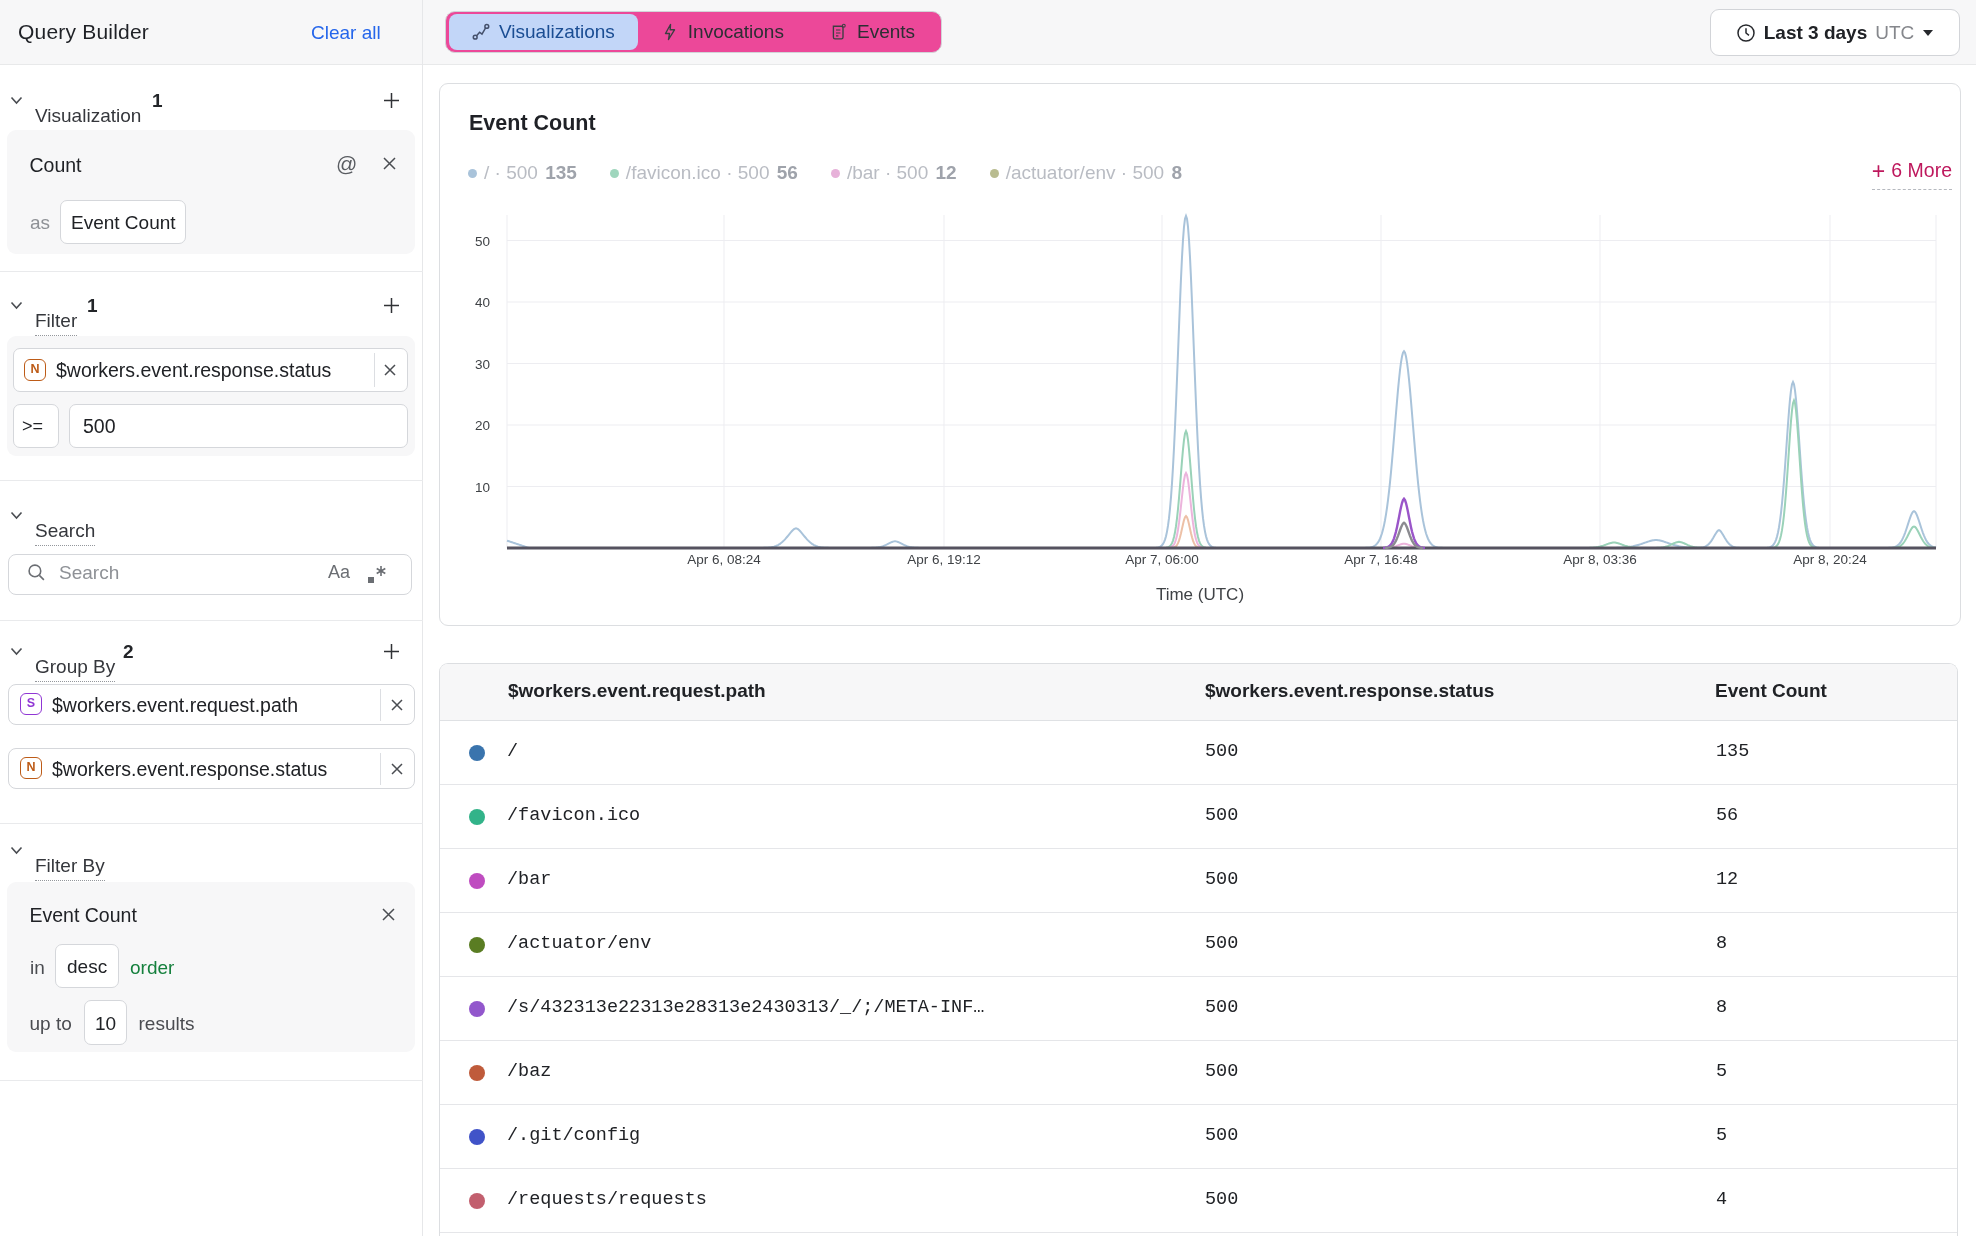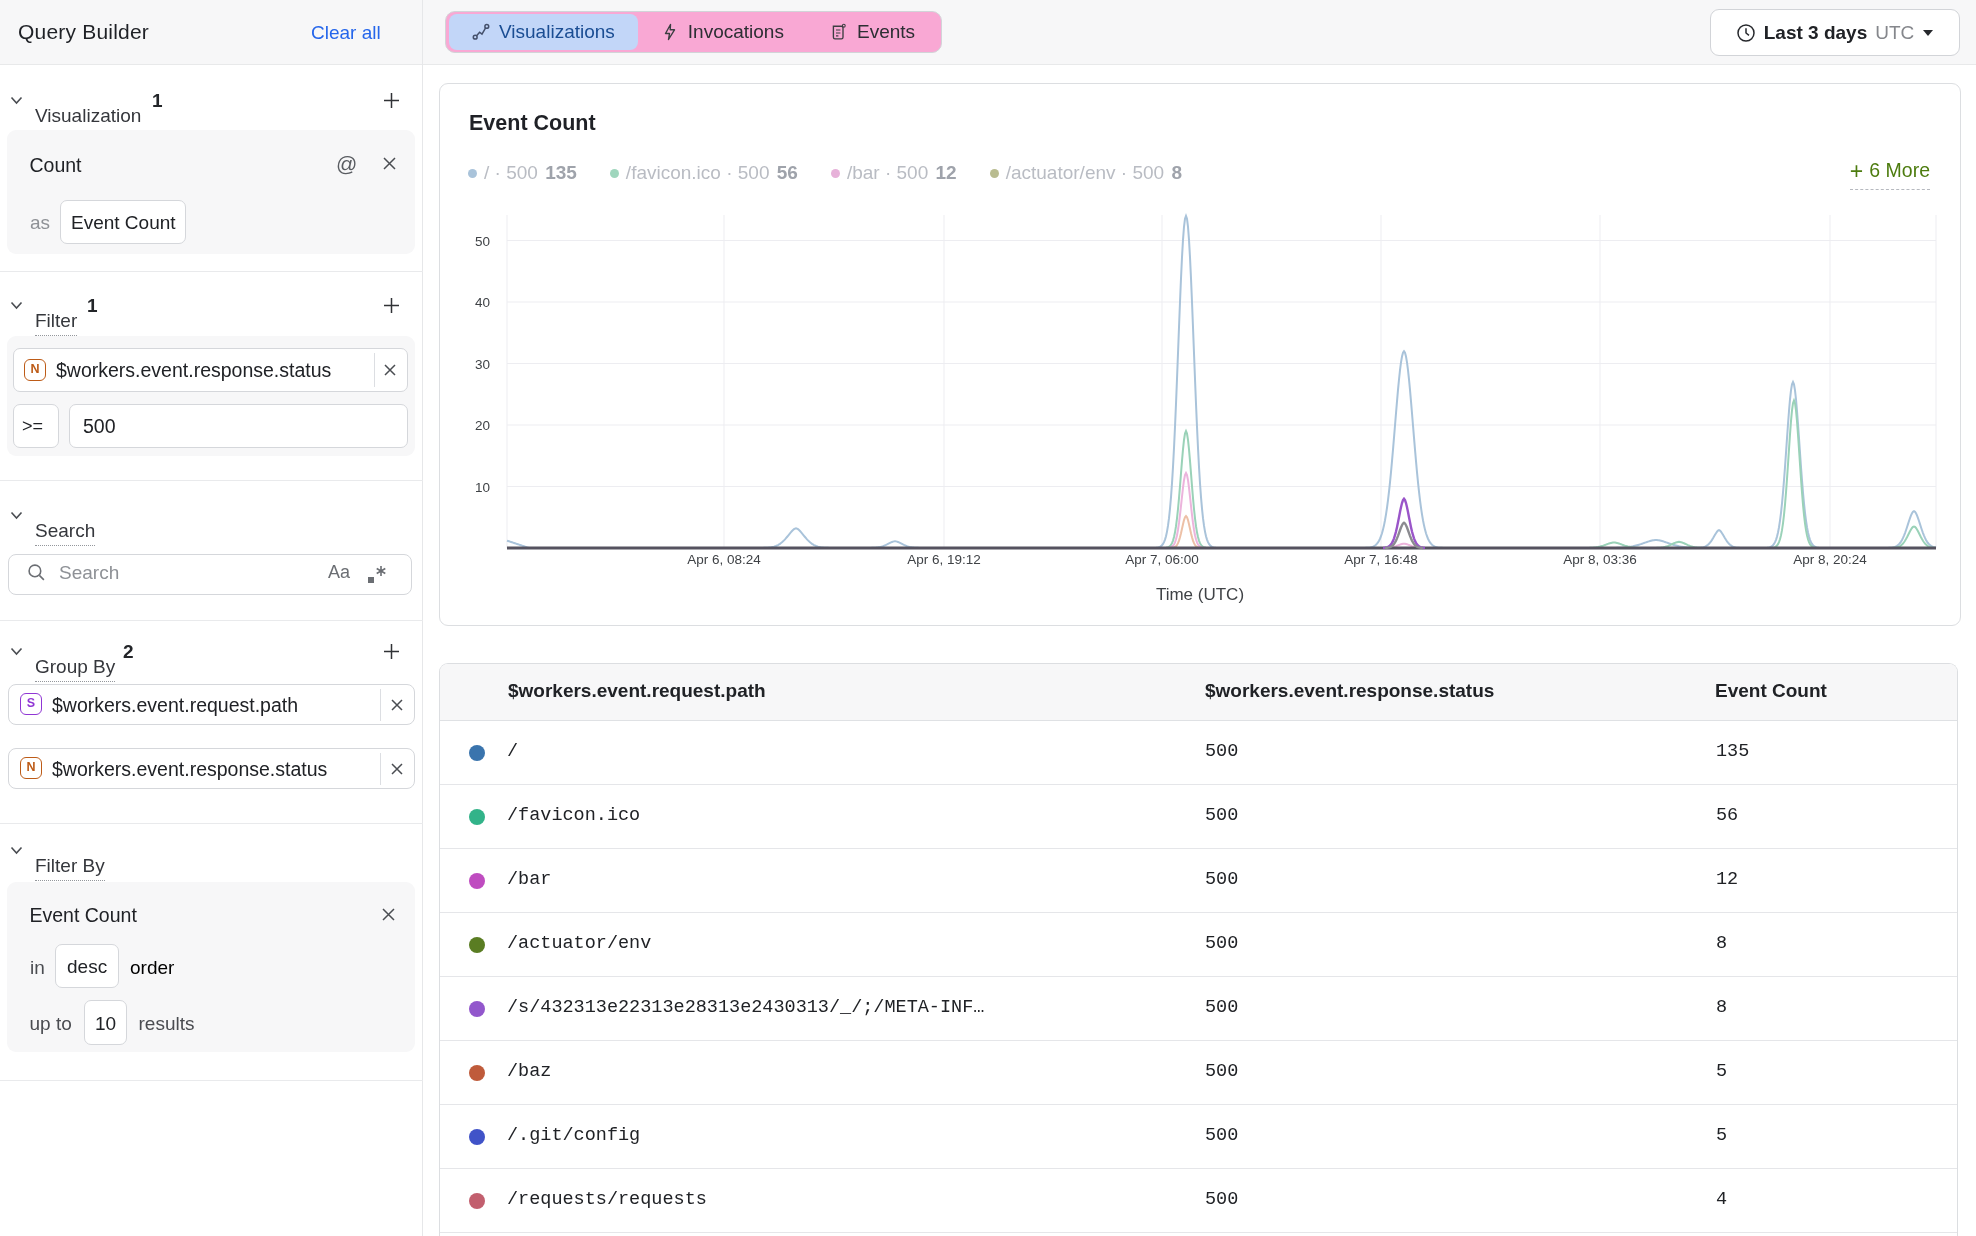--- a/index.html
+++ b/index.html
@@ -24,42 +24,42 @@
 .divider { position:absolute; left:0; width:423px; border-top:1px solid #e9eaec; }
 .winput { position:absolute; background:#fff; border:1px solid #d5d7db; border-radius:7px; }
 .badge { position:absolute; width:22px; height:22px; border-radius:6px; border:1.5px solid #bd5b17;
   color:#bd5b17; font-size:12.5px; font-weight:700; text-align:center; line-height:19px; background:#fff;}
 .badge.s { border-color:#9036d4; color:#9036d4; }
 .ftext { position:absolute; font-size:19.5px; line-height:23px; color:#202226; }
 .gray { color:#8e9196; }
 .vdiv { position:absolute; width:1px; background:#dcdee2; }
 
 
-#tabs { left:445px; top:11px; height:42px; background:#f9a8d4; border:1px solid #d2d4d8; border-radius:10px;
+#tabs { left:445px; top:11px; height:42px; background:#ec4899; border:1px solid #d2d4d8; border-radius:10px;
   display:inline-flex; align-items:center; padding:0 3px; }
 .tab { display:inline-flex; align-items:center; height:36px; border-radius:8px; padding:0 23px;
   font-size:19px; color:#2c2e33; gap:9px; }
 .tab.active { background:#c2d6f8; color:#1a4d93; font-weight:500; }
 
 
 #timebtn { left:1710px; top:9px; width:250px; height:47px; background:#fff; border:1px solid #d2d4d8;
   border-radius:9px; display:inline-flex; align-items:center; justify-content:center; gap:8px; font-size:19px; }
 
 
 #chartcard { left:439px; top:83px; width:1522px; height:543px; background:#fff;
   border:1px solid #dcdee1; border-radius:9px; }
 #tablecard { left:439px; top:663px; width:1519px; height:573px; background:#fff;
   border:1px solid #dcdee1; border-radius:9px 9px 0 0; border-bottom:none; overflow:hidden; }
 
 #charttitle { left:29px; top:27px; font-size:21.5px; font-weight:700; color:#1f2126; }
 #legend { left:28px; top:78px; display:flex; gap:33px; font-size:19px; color:#b9bcc3; align-items:center;}
 .litem { display:flex; align-items:center; gap:7px; }
 .ldot { width:9px; height:9px; border-radius:50%; display:inline-block; }
 .lnum { font-weight:600; color:#9fa3ab; margin-left:2px;}
-#more { right:30px; top:74px; font-size:19.5px; font-weight:500; color:#4d7c0f; border-bottom:1.5px dashed #b6b9bf; padding-bottom:4px;margin-left:40px;}
+#more { right:8px; top:74px; font-size:19.5px; font-weight:500; color:#be185d; border-bottom:1.5px dashed #b6b9bf; padding-bottom:4px;margin-left:40px;}
 #more .pl { font-size:23px; font-weight:400; vertical-align:-2px; margin-right:6px;}
 
 
 #thead { position:absolute; left:0; top:0; width:100%; height:57px; background:#f7f7f8; border-bottom:1px solid #dfe1e4; }
 .th { position:absolute; top:16px; font-size:19px; font-weight:700; color:#202226; }
 .trow { position:absolute; left:0; width:100%; height:64px; border-bottom:1px solid #e5e6e9; }
 .tdot { position:absolute; left:29px; top:24px; width:16px; height:16px; border-radius:50%; }
 .tmono { position:absolute; font-family:"Liberation Mono", monospace; font-size:18.5px; color:#202226; top:20px; }
 </style>
 </head>
@@ -207,21 +207,21 @@
   <span class="lbl">Filter By</span>
 </div>
 <div class="card" style="top:882px; height:170px;">
   <div class="ftext" style="left:22.5px; top:22px;">Event Count</div>
   <svg class="abs" style="left:373.5px; top:24.5px;" width="15" height="15" viewBox="0 0 15 15" stroke="#4a4d52" stroke-width="1.5">
       <path d="M2,2 L13,13 M13,2 L2,13"></path>
     </svg>
   <div class="ftext" style="left:23px; top:74px; color:#4a4c51; font-size:19px;">in</div>
   <div class="winput" style="left:48px; top:62px; width:64px; height:44px;"></div>
   <div class="ftext" style="left:60px; top:73px; font-size:19px;">desc</div>
-  <div class="ftext" style="left:123px; top:74px; color:#000000; font-size:19px;text-align:center;">order</div>
+  <div class="ftext" style="left:123px; top:74px; color:#15803d; font-size:19px;text-align:center;">order</div>
   <div class="ftext" style="left:22.5px; top:129.5px; color:#4a4c51; font-size:19px;">up to</div>
   <div class="winput" style="left:77px; top:118px; width:43px; height:45px;"></div>
   <div class="ftext" style="left:88px; top:129.5px; font-size:19px;">10</div>
   <div class="ftext" style="left:131.5px; top:129.5px; color:#4a4c51; font-size:19px;">results</div>
 </div>
 <div class="divider" style="top:1080px"></div>
 
 <div class="abs" id="chartcard">
   <div class="abs" id="charttitle">Event Count</div>
   <div class="abs" id="legend">

